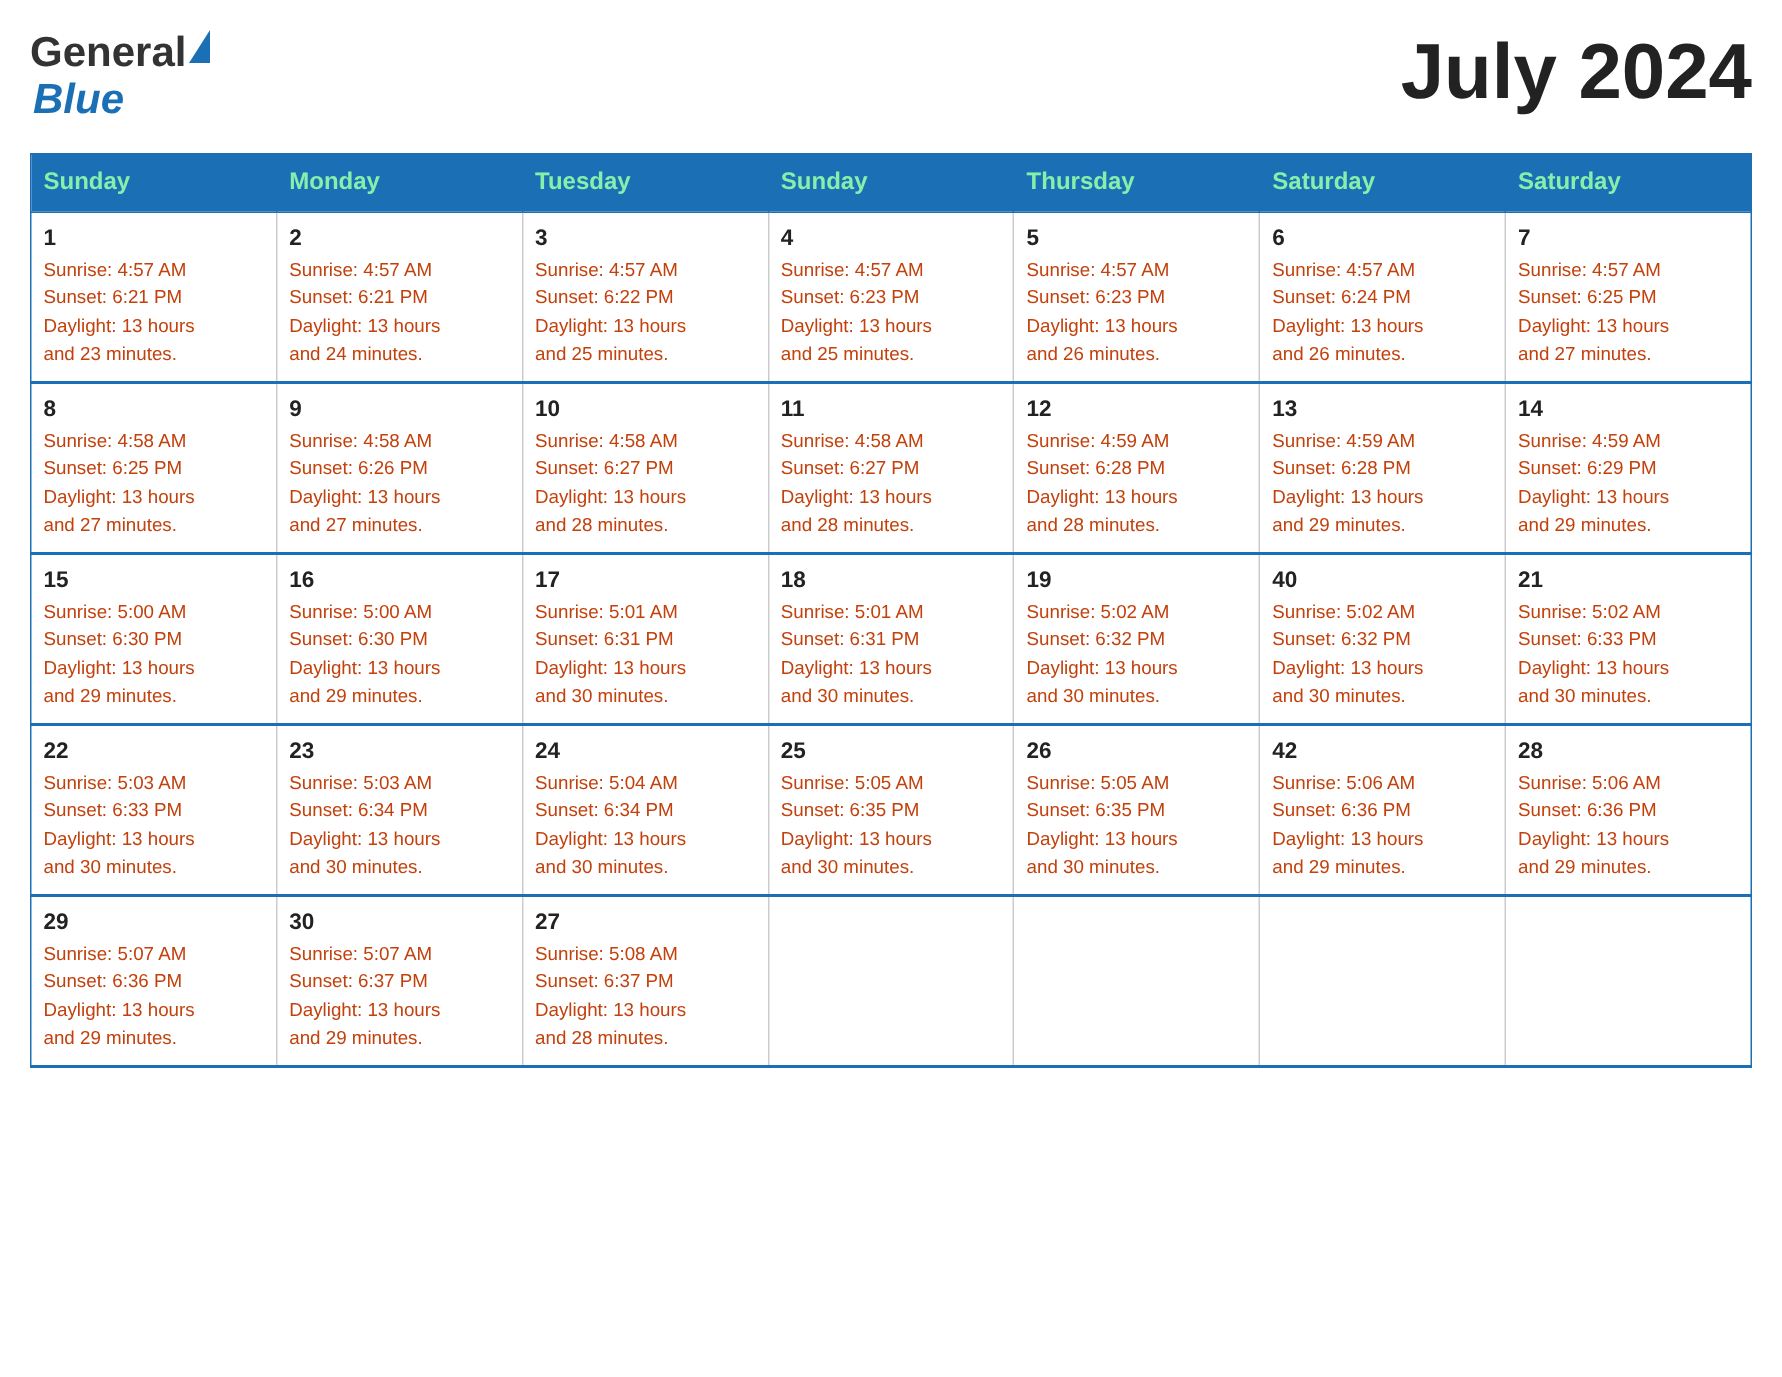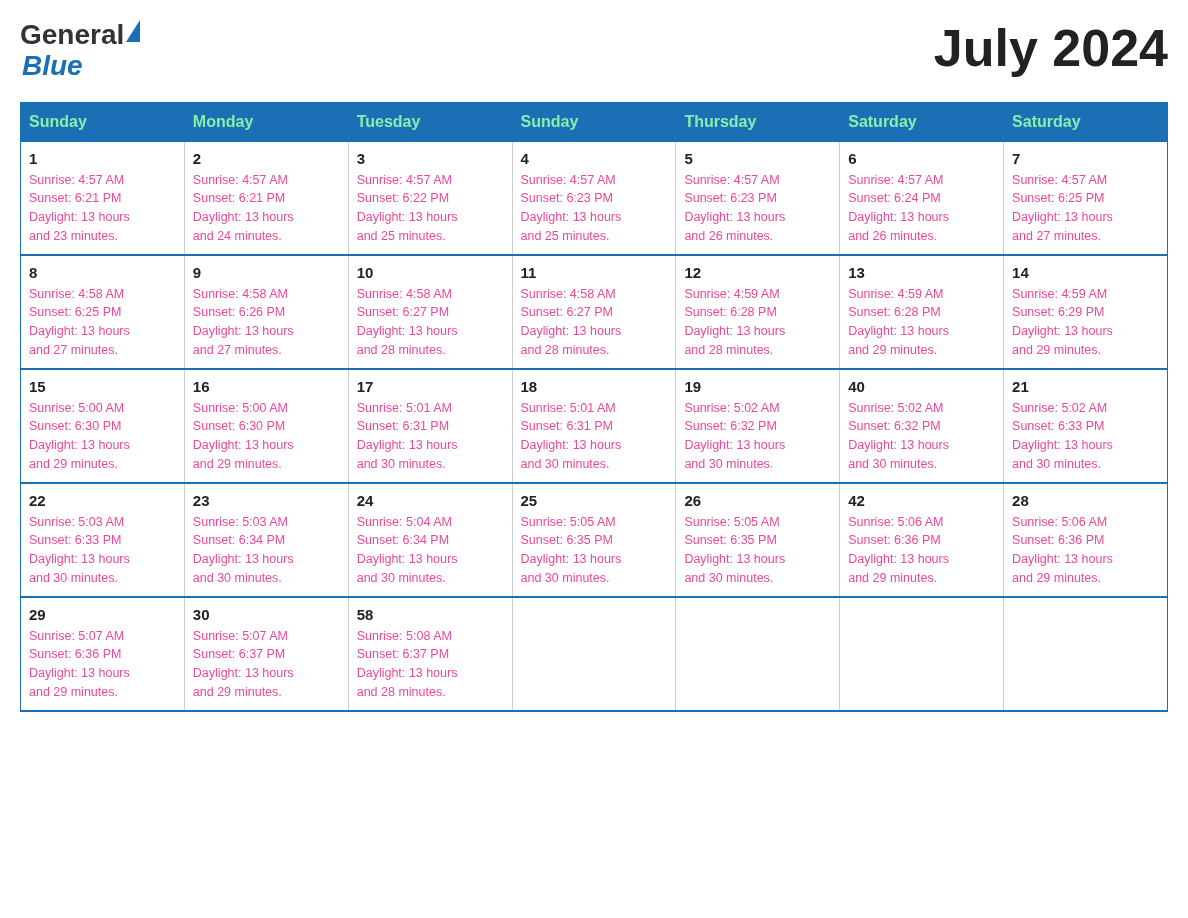--- a/index.html
+++ b/index.html
@@ -99,21 +99,21 @@
     }
     .day-number {
       font-size: 15px;
       font-weight: bold;
       margin-bottom: 4px;
       color: #222;
     }
     .day-info {
       font-size: 12.5px;
       line-height: 1.5;
-      color: #ec4899;
+      color: #c2410c;
     }
     .empty-cell {
       background: #fff;
     }
   </style>
 </head>
 <body>
 
 <div class="header">
   <div class="logo">
@@ -266,21 +266,21 @@
       <tr>
         <td>
           <div class="day-number">29</div>
           <div class="day-info">Sunrise: 5:07 AM<br>Sunset: 6:36 PM<br>Daylight: 13 hours<br>and 29 minutes.</div>
         </td>
         <td>
           <div class="day-number">30</div>
           <div class="day-info">Sunrise: 5:07 AM<br>Sunset: 6:37 PM<br>Daylight: 13 hours<br>and 29 minutes.</div>
         </td>
         <td>
-          <div class="day-number">58</div>
+          <div class="day-number">27</div>
           <div class="day-info">Sunrise: 5:08 AM<br>Sunset: 6:37 PM<br>Daylight: 13 hours<br>and 28 minutes.</div>
         </td>
         <td class="empty-cell"></td>
         <td class="empty-cell"></td>
         <td class="empty-cell"></td>
         <td class="empty-cell"></td>
       </tr>
     </tbody>
 </table>
 

